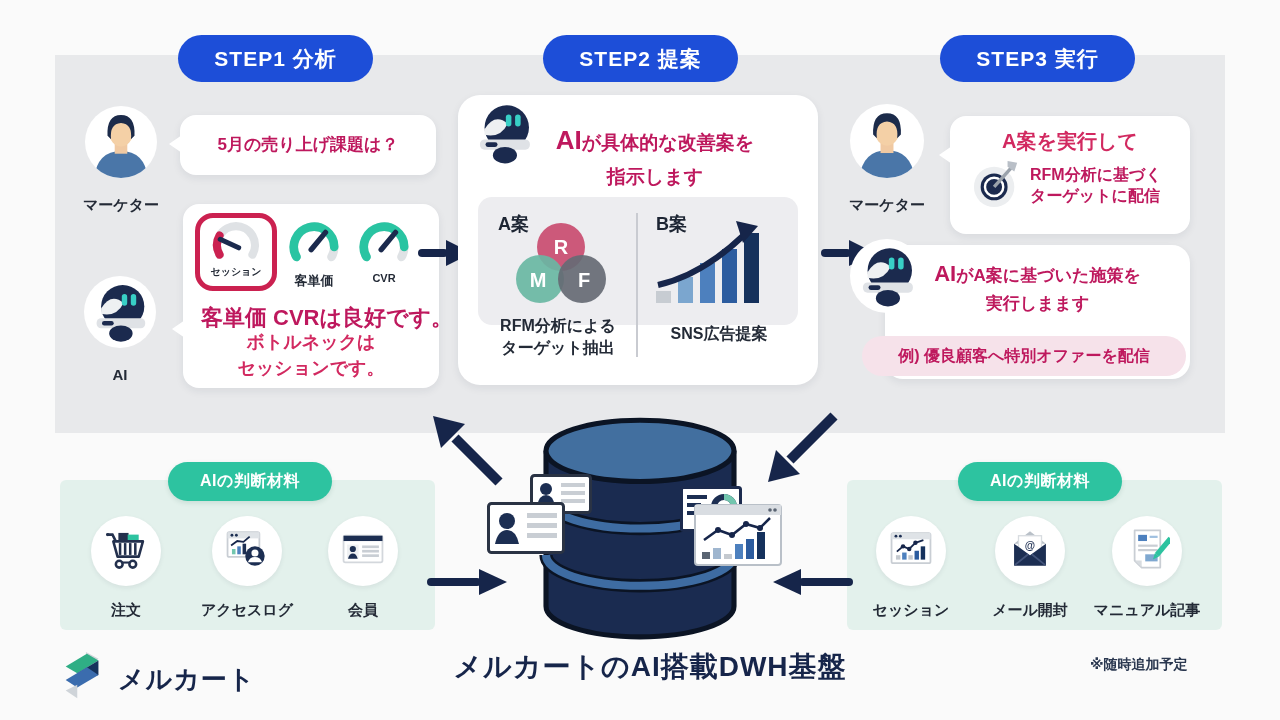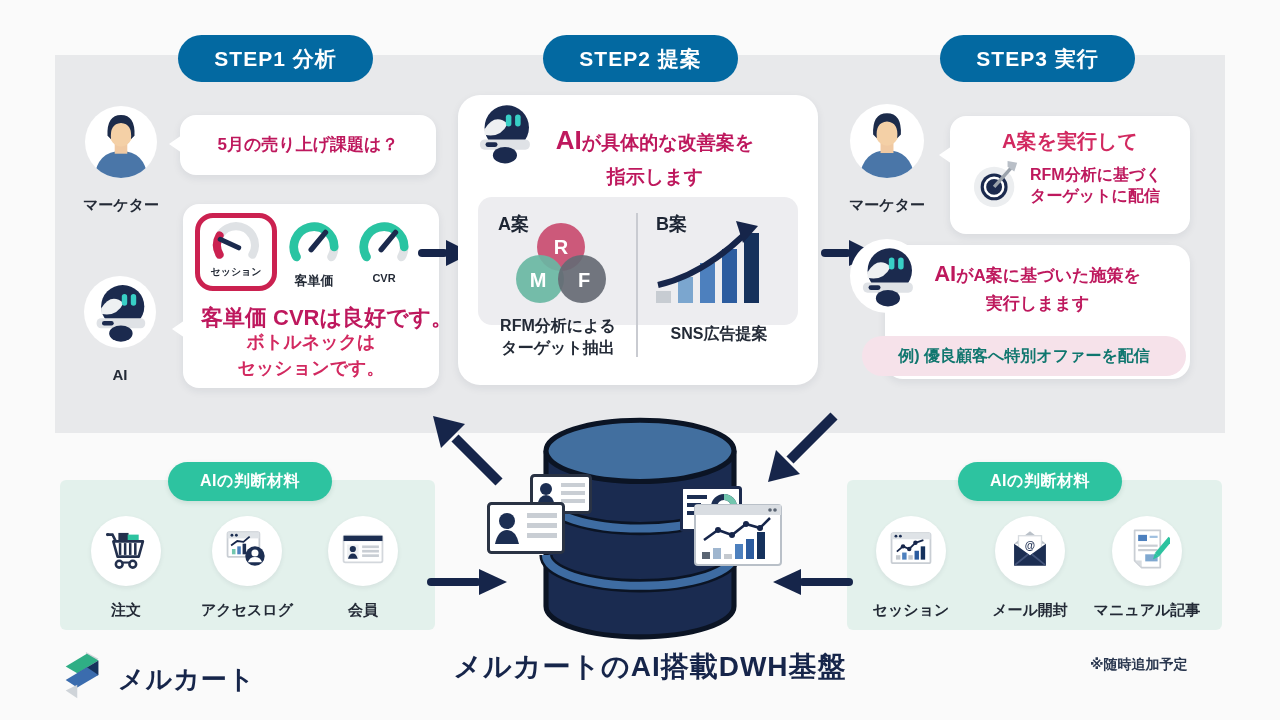--- a/index.html
+++ b/index.html
@@ -6,21 +6,21 @@
   body{
     width:1280px;height:720px;overflow:hidden;
     font-family:"Liberation Sans","DejaVu Sans",sans-serif;
     background:#fafafa;
   }
   .stage{position:relative;width:1280px;height:720px;background:#fafafa;overflow:hidden;}
   .abs{position:absolute;}
   .band{background:#e8e9eb;}
   .teal-panel{background:#e3f1ec;border-radius:6px;}
   .step-badge{
-    background:#0369a1;color:#ffffff;border-radius:26px;
+    background:#1d4ed8;color:#ffffff;border-radius:26px;
     display:flex;align-items:center;justify-content:center;
     font-weight:800;font-size:21px;letter-spacing:1px;
   }
   .bubble{background:#ffffff;border-radius:16px;box-shadow:0 3px 8px rgba(25,35,60,.08);}
   .tail-left{position:absolute;left:-11px;width:0;height:0;
     border-top:9px solid transparent;border-bottom:9px solid transparent;border-right:13px solid #ffffff;}
   .txt{color:#be185d;font-weight:800;}
   .crimson{color:#d22960;}
   .center{text-align:center;}
   .avatar-label{font-size:15px;font-weight:800;color:#232a36;text-align:center;}
@@ -33,21 +33,21 @@
   .badge-teal{
     background:#2dc3a0;color:#fff;border-radius:20px;
     display:flex;align-items:center;justify-content:center;
     font-weight:800;font-size:16px;letter-spacing:.5px;
     box-shadow:0 2px 5px rgba(20,80,60,.12);
   }
   .icon-circle{background:#ffffff;border-radius:50%;box-shadow:0 2px 5px rgba(25,35,60,.07);
     display:flex;align-items:center;justify-content:center;}
   .src-label{font-size:15px;font-weight:800;color:#232a36;text-align:center;}
   .example-pill{background:#f6e2ea;border-radius:20px;display:flex;align-items:center;justify-content:center;
-    font-size:16px;font-weight:800;color:#0f766e;}
+    font-size:16px;font-weight:800;color:#be185d;}
   .brand-text{font-size:26px;font-weight:800;color:#16254a;letter-spacing:1px;}
   .main-title{font-size:28px;font-weight:800;color:#16254a;letter-spacing:1px;}
   .note{font-size:14px;font-weight:700;color:#2b3850;}
   .hline{line-height:1.3;}
 </style>
 </head>
 <body>
 
 <div class="stage">
 

